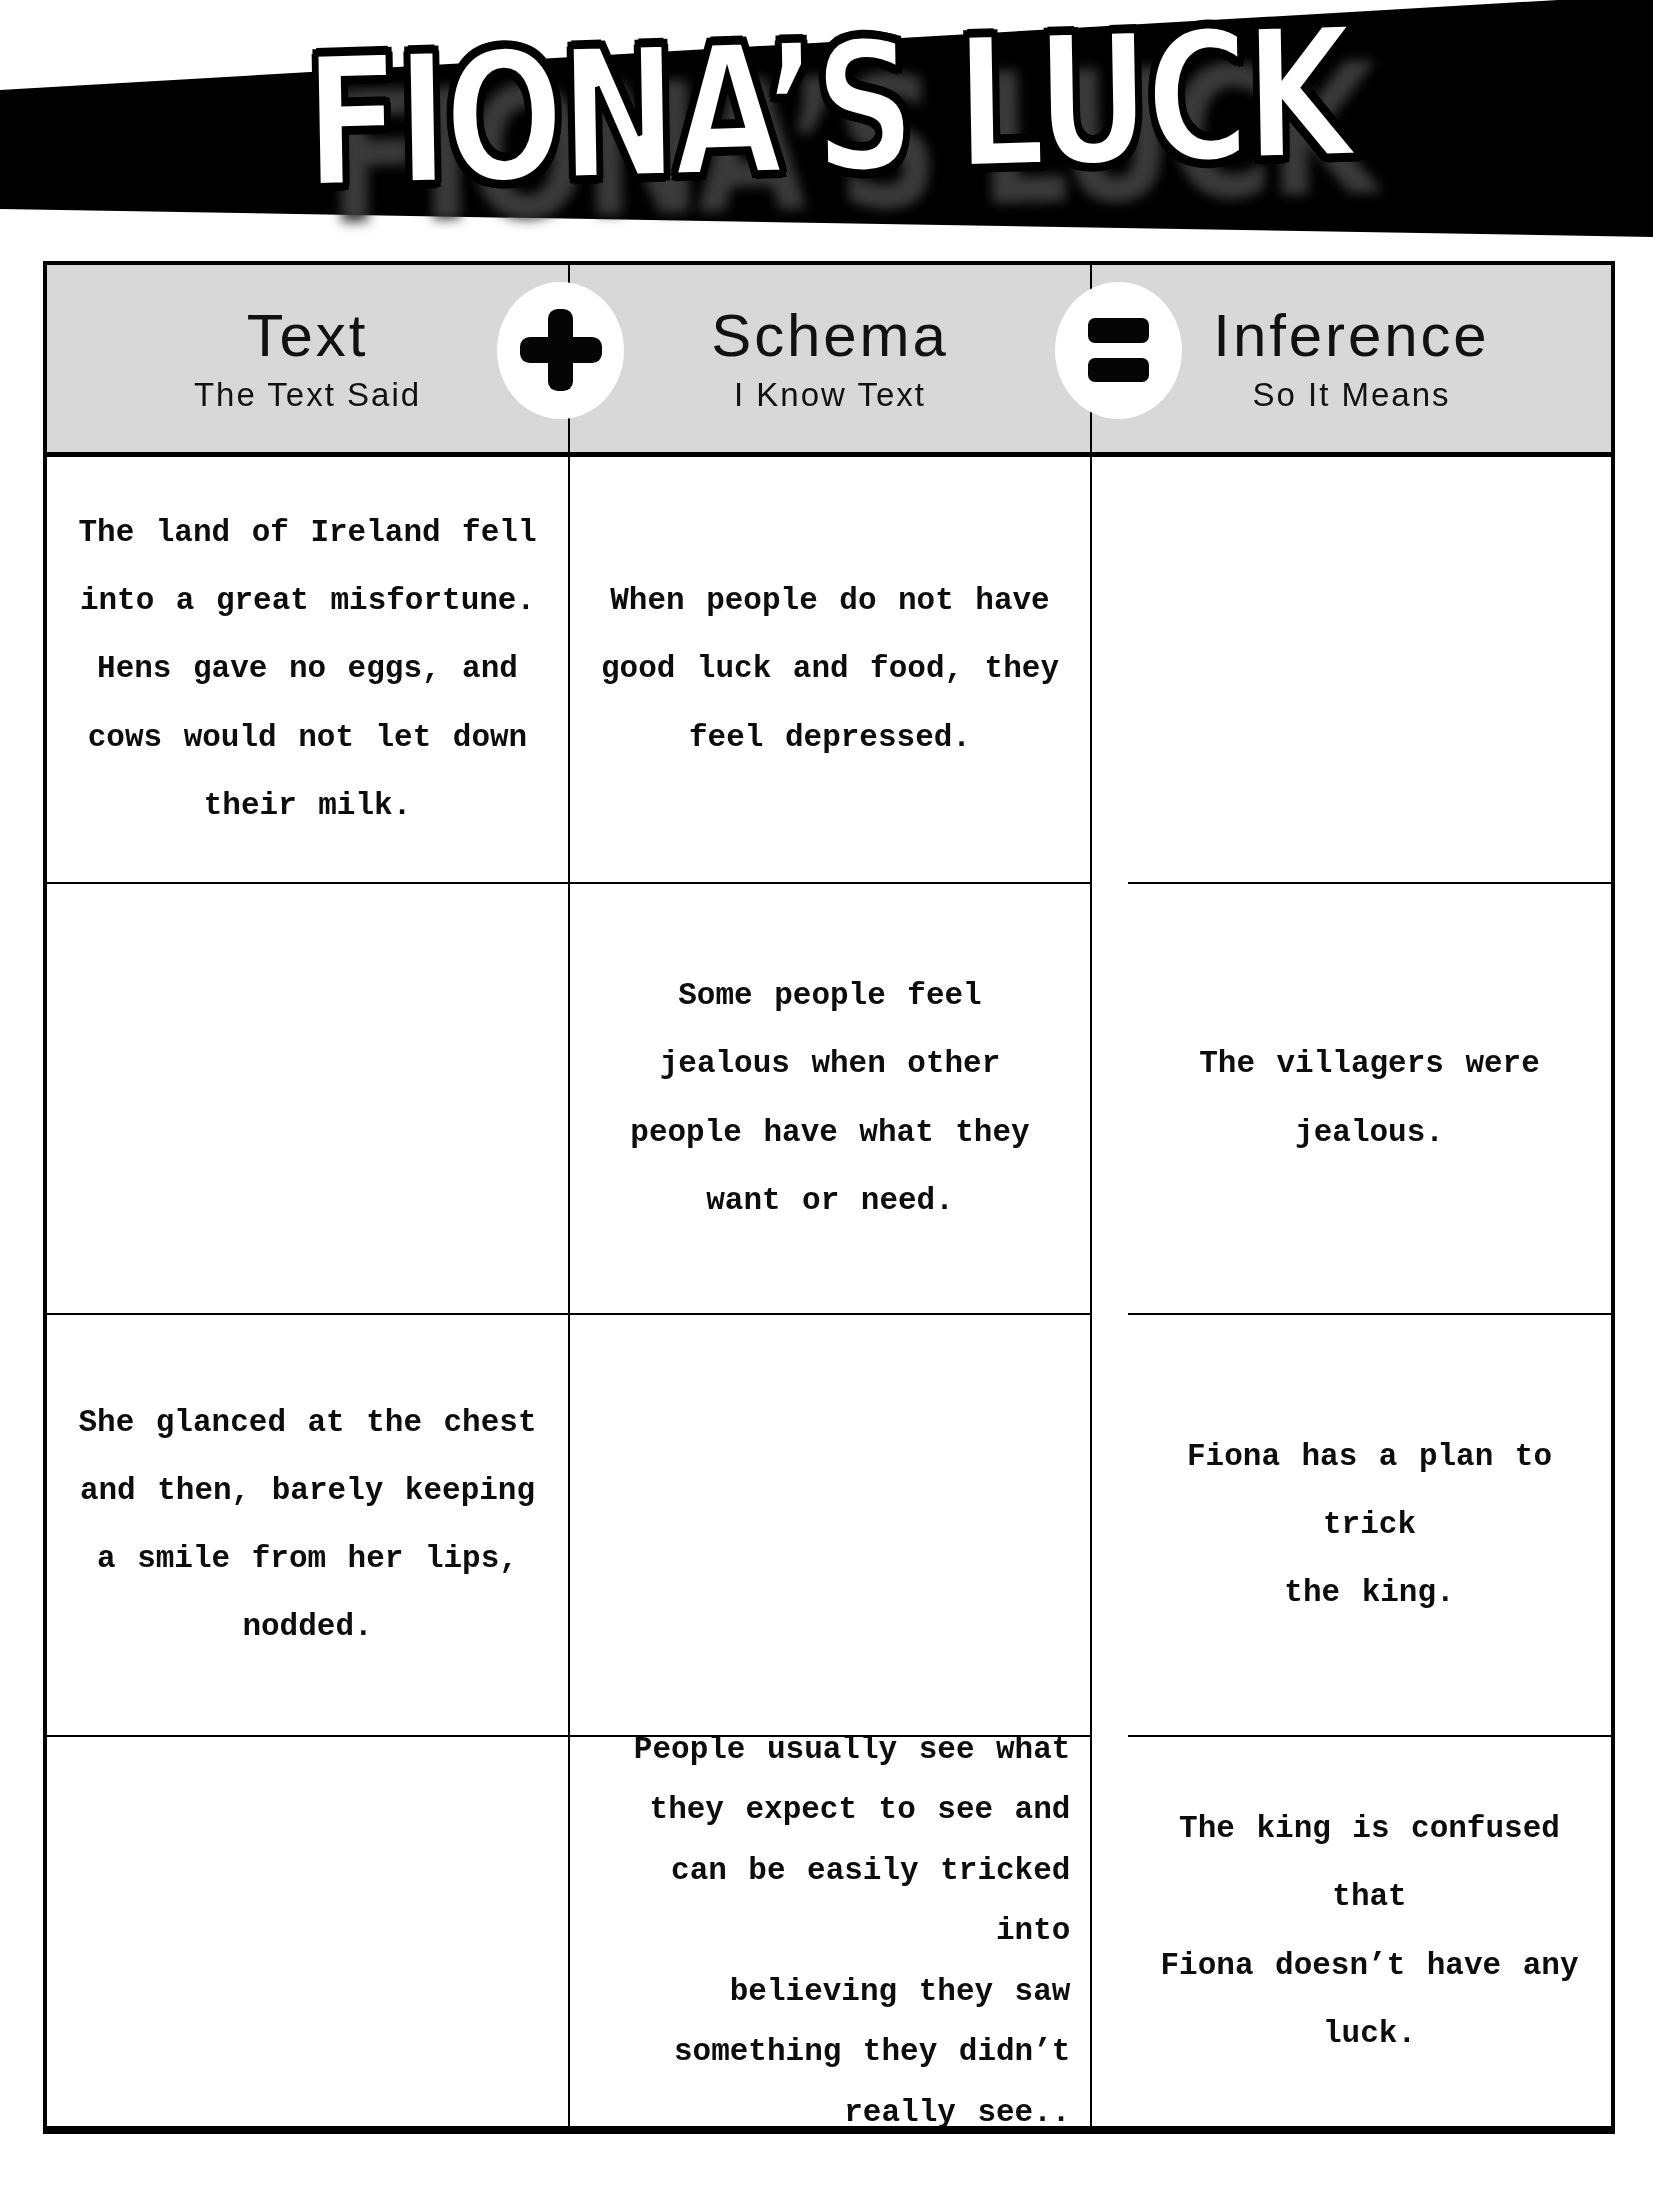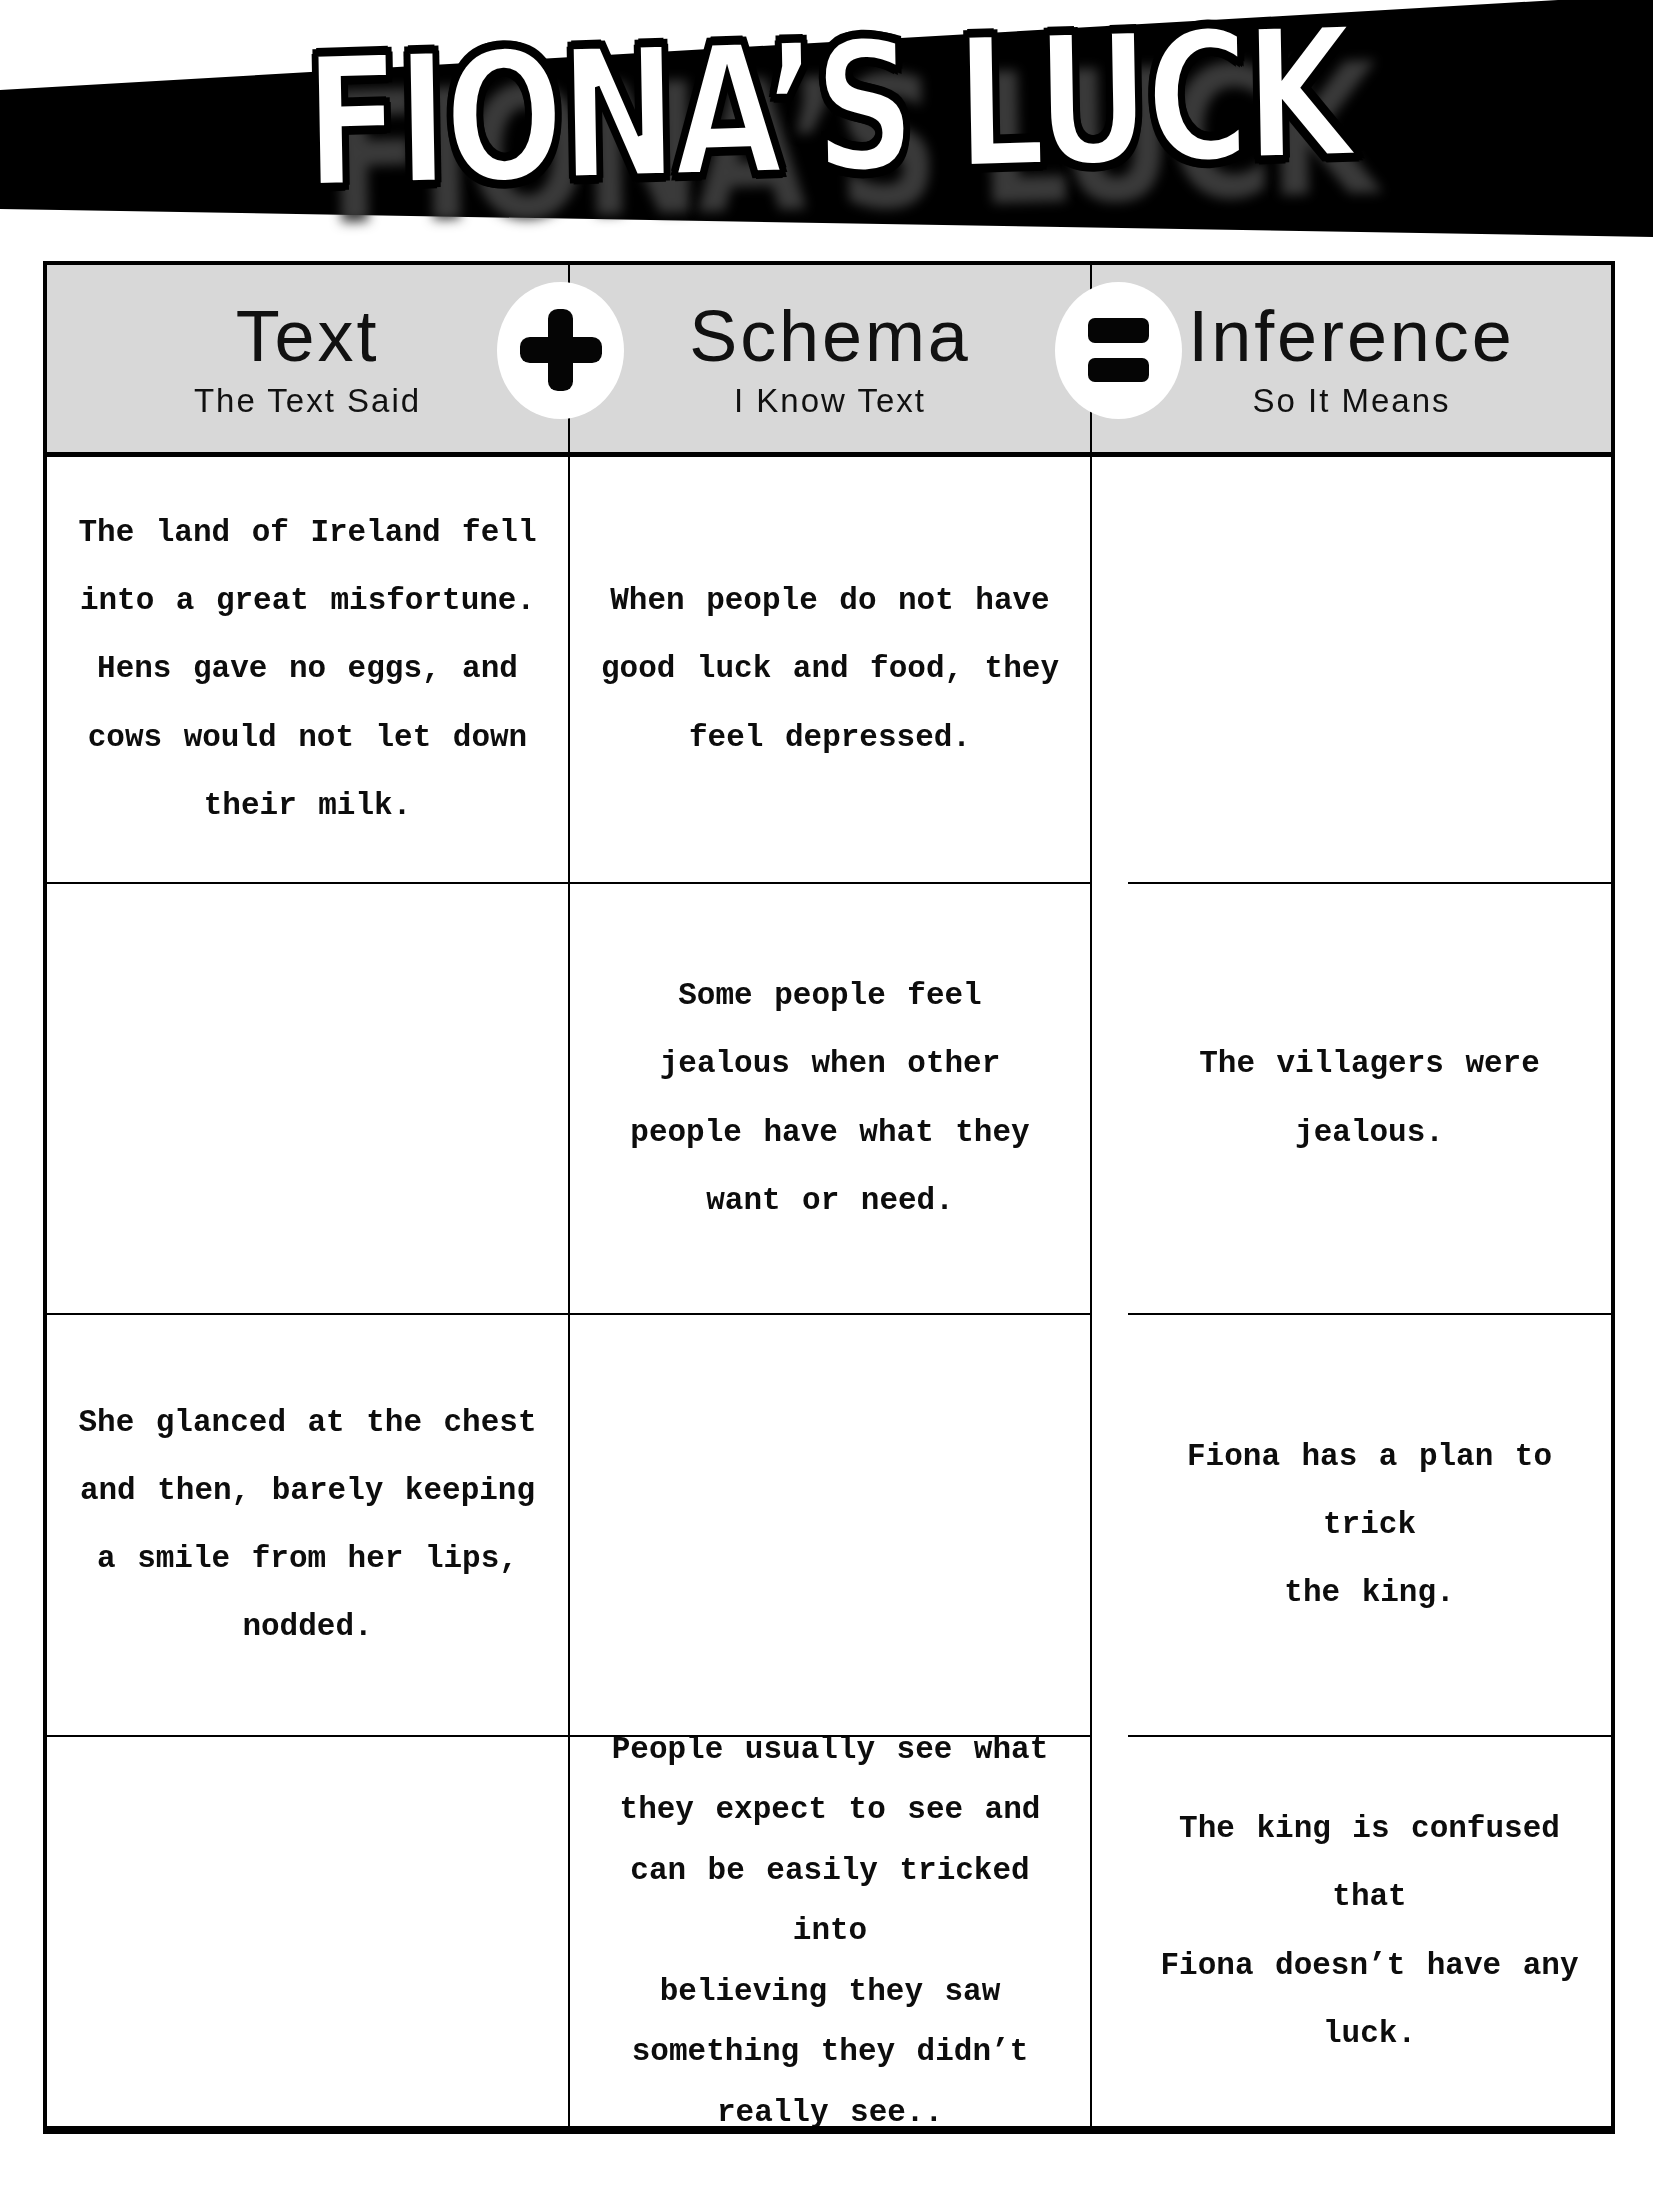--- a/index.html
+++ b/index.html
@@ -60,41 +60,41 @@
     background: #d8d8d8;
     border-right: 2.9px solid #000;
     border-bottom: 5.9px solid #000;
     display: flex; flex-direction: column;
     align-items: center; justify-content: center;
     gap: 11.8px;
     color: #111111;
     font-family: "Liberation Sans", "DejaVu Sans", sans-serif;
   }
   .hcell.last { border-right: none; }
-  .hlabel { font-size: 72px; line-height: 1; letter-spacing: 2.9px; }
+  .hlabel { font-size: 60px; line-height: 1; letter-spacing: 2.9px; }
   .hsub   { font-size: 33px; line-height: 1; letter-spacing: 2px; }
 
   .cell {
     border-right: 2.9px solid #000;
     border-bottom: 2.9px solid #000;
     display: flex; align-items: center; justify-content: center;
     padding: 0 19.6px;
     text-align: center;
     font-family: Liberation Mono, monospace;
     font-weight: bold;
     font-size: 31px;
     line-height: 2.2;
     color: #0d0d0d;
     white-space: pre-line;
     word-spacing: 2.9px;
     overflow: hidden;
   }
   .cell.lastcol { border-right: none; margin-left: 36px; }
   .cell.lastrow { border-bottom: none; }
-  .cell--tight { line-height: 1.95; }
+  .cell--tight { line-height: 1.95; text-align: right; }
 
   
   .badge {
     position: absolute;
     width: 127px; height: 137px;
     top: 16.7px;
     background: #ffffff;
     border-radius: 50%;
     display: flex; align-items: center; justify-content: center;
     z-index: 2;

